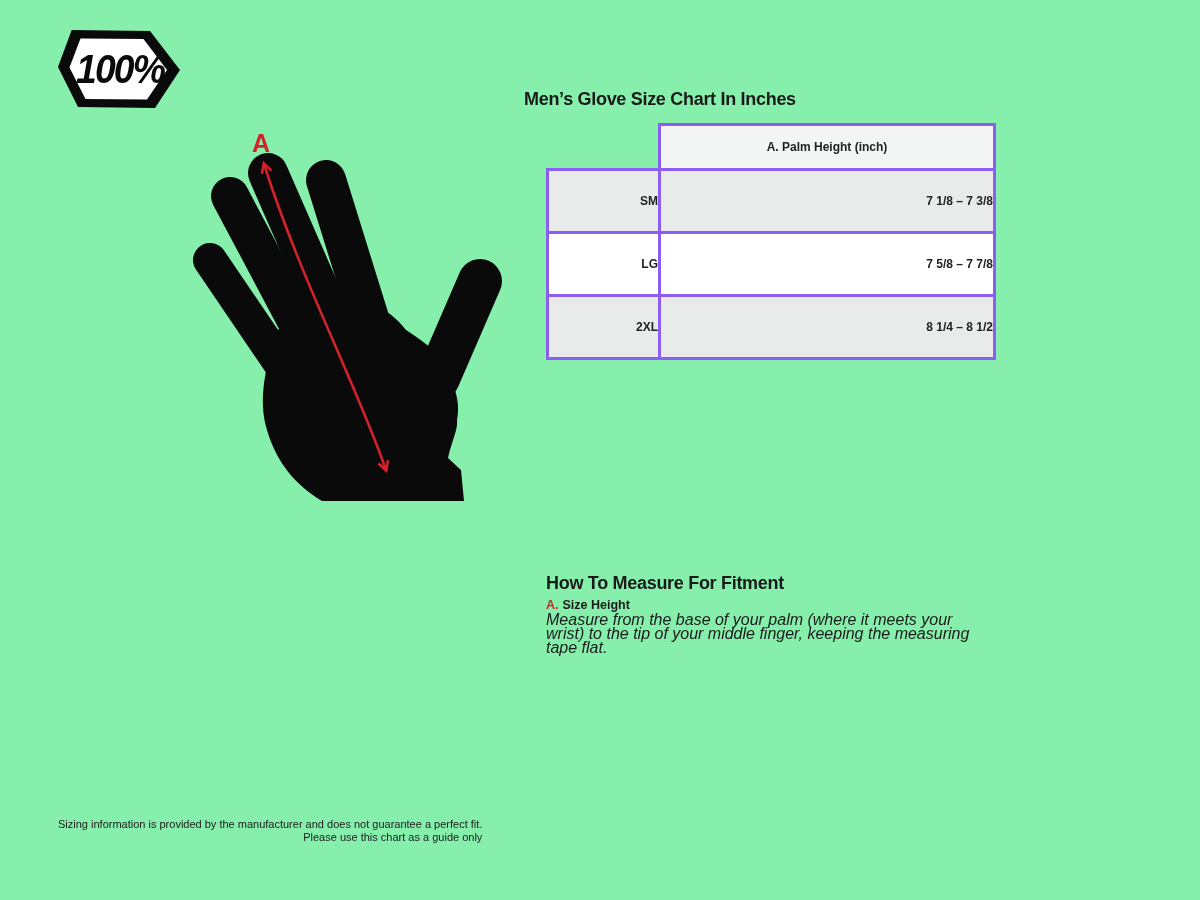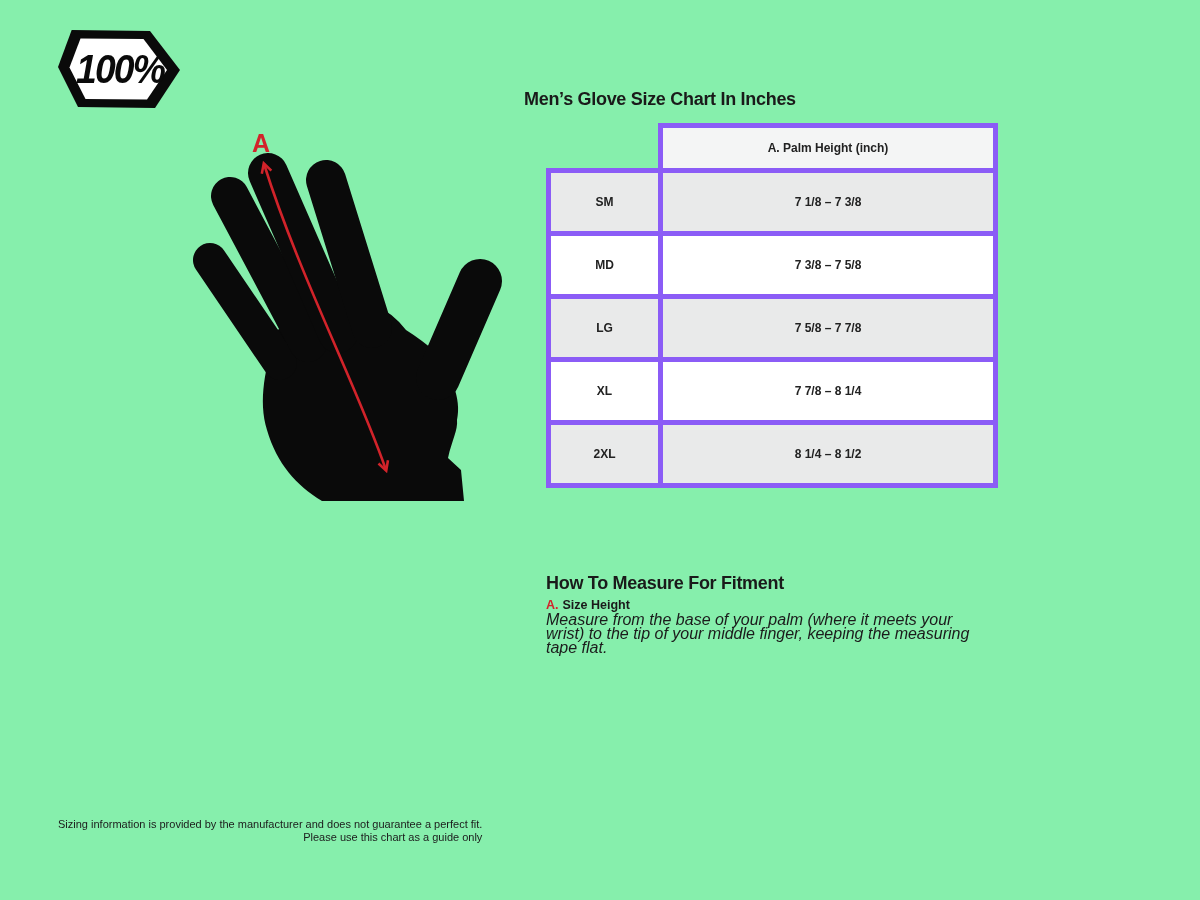--- a/index.html
+++ b/index.html
@@ -23,27 +23,27 @@
   
   .chart-title {
     position: absolute; left: 524px; top: 89px;
     font-size: 18px; font-weight: bold; letter-spacing: -0.3px; color: #1a1a1a;
   }
   table.size-table {
     position: absolute; left: 546px; top: 123px;
     border-collapse: collapse; table-layout: fixed; width: 447px;
   }
   table.size-table th, table.size-table td {
-    border: 5px solid #8b5cf6;
+    border: 3px solid #8b5cf6;
     text-align: center; vertical-align: middle;
     font-size: 12px; font-weight: bold; color: #222;
   }
   table.size-table thead th { height: 45px; background: #f4f5f5; }
   table.size-table thead th.corner { border: none; background: transparent; }
-  table.size-table tbody td { height: 63px; background: #ffffff; }
+  table.size-table tbody td { height: 63px; background: #ffffff; text-align: right; }
   table.size-table tbody tr:nth-child(odd) td { background: #e9eaea; }
 
   
   .fitment-title {
     position: absolute; left: 546px; top: 573px;
     font-size: 18px; font-weight: bold; letter-spacing: -0.3px; color: #1a1a1a;
   }
   .fitment-label {
     position: absolute; left: 546px; top: 598px;
     font-size: 12.5px; font-weight: bold; color: #1a1a1a;
@@ -114,30 +114,22 @@
         <th class="corner"></th>
         <th>A. Palm Height (inch)</th>
       </tr>
     </thead>
     <tbody>
       <tr>
         <td>SM</td>
         <td>7 1/8 – 7 3/8</td>
       </tr>
       <tr>
-        <td>MD</td>
-        <td>7 3/8 – 7 5/8</td>
-      </tr>
-      <tr>
         <td>LG</td>
         <td>7 5/8 – 7 7/8</td>
-      </tr>
-      <tr>
-        <td>XL</td>
-        <td>7 7/8 – 8 1/4</td>
       </tr>
       <tr>
         <td>2XL</td>
         <td>8 1/4 – 8 1/2</td>
       </tr>
     </tbody>
   </table>
 
   <div class="fitment-title">How To Measure For Fitment</div>
   <div class="fitment-label">

